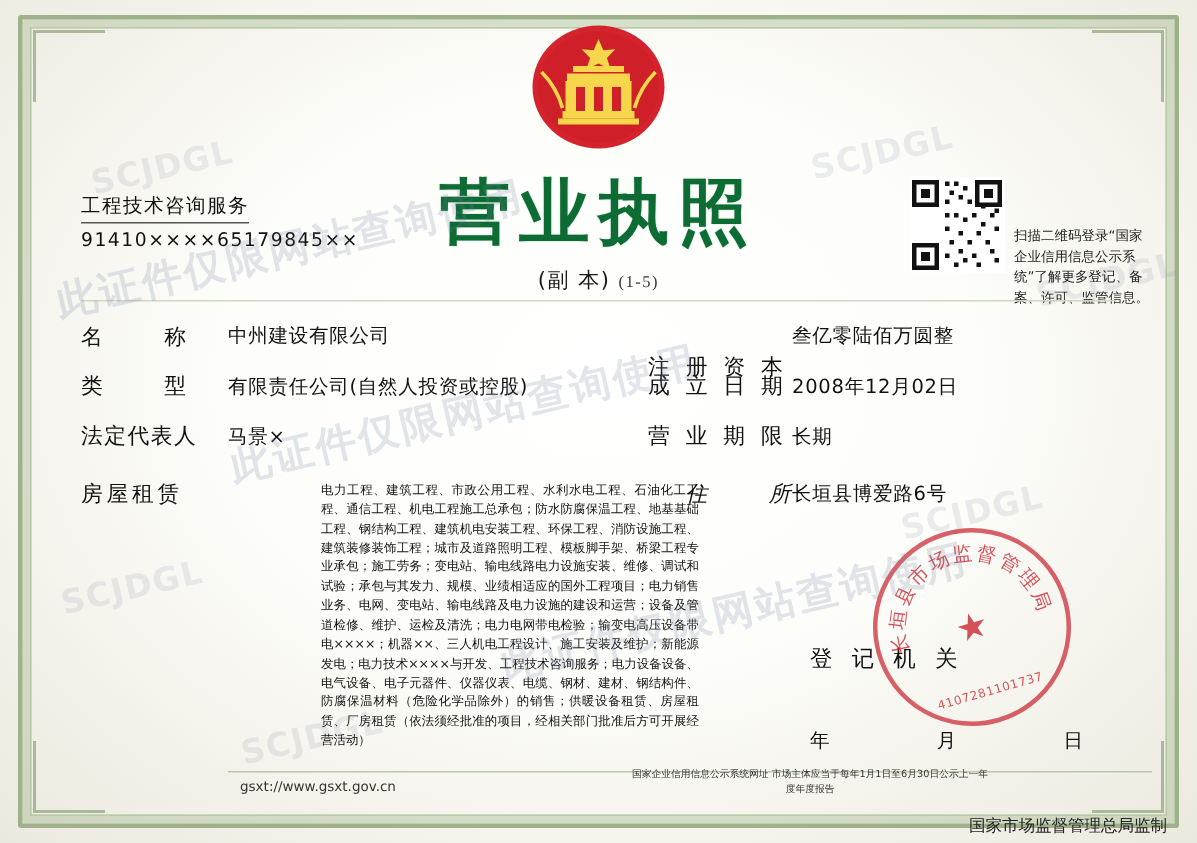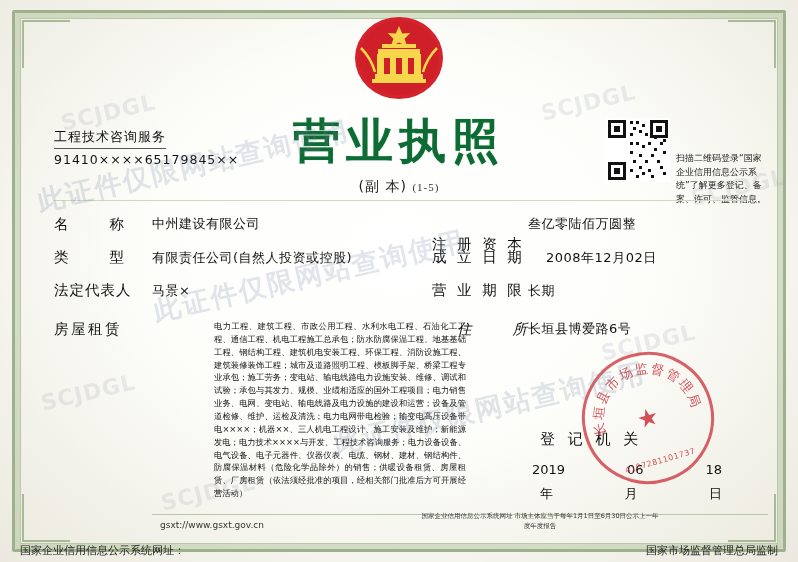--- a/index.html
+++ b/index.html
@@ -287,34 +287,29 @@
   <div class="field-label" style="left:54px;top:281px;letter-spacing:1px;">法定代表人</div>
   <div class="field-value" style="left:152px;top:282px;">马景×</div>
 
   <div class="field-label" style="left:54px;top:320px;letter-spacing:2.5px;">房屋租赁</div>
   <div class="scope-text">电力工程、建筑工程、市政公用工程、水利水电工程、石油化工工程、通信工程、机电工程施工总承包；防水防腐保温工程、地基基础工程、钢结构工程、建筑机电安装工程、环保工程、消防设施工程、建筑装修装饰工程；城市及道路照明工程、模板脚手架、桥梁工程专业承包；施工劳务；变电站、输电线路电力设施安装、维修、调试和试验；承包与其发力、规模、业绩相适应的国外工程项目；电力销售业务、电网、变电站、输电线路及电力设施的建设和运营；设备及管道检修、维护、运检及清洗；电力电网带电检验；输变电高压设备带电××××；机器××、三人机电工程设计、施工安装及维护；新能源发电；电力技术××××与开发、工程技术咨询服务；电力设备设备、电气设备、电子元器件、仪器仪表、电缆、钢材、建材、钢结构件、防腐保温材料（危险化学品除外）的销售；供暖设备租赁、房屋租赁、厂房租赁（依法须经批准的项目，经相关部门批准后方可开展经营活动）</div>
 
   <div class="field-label" style="left:432px;top:215px;letter-spacing:3px;margin-top:20px;">注 册 资 本</div>
   <div class="field-value" style="left:528px;top:215px;">叁亿零陆佰万圆整</div>
 
   <div class="field-label" style="left:432px;top:248px;letter-spacing:3px;">成 立 日 期</div>
-  <div class="field-value" style="left:528px;top:249px;margin-left:18px;">2008年12月02日</div>
+  <div class="field-value" style="left:528px;top:249px;">2008年12月02日</div>
 
   <div class="field-label" style="left:432px;top:281px;letter-spacing:3px;">营 业 期 限</div>
   <div class="field-value" style="left:528px;top:282px;">长期</div>
 
   <div class="field-label" style="left:457px;top:320px;font-style:italic;">住　　所</div>
   <div class="field-value" style="left:528px;top:320px;">长垣县博爱路6号</div>
 
   <div class="reg-organ">登 记 机 关</div>
-  <div class="date-nums">
-    <span>2019</span>
-    <span>06</span>
-    <span>18</span>
-  </div>
   <div class="date-units">
     <span>年</span>
     <span>月</span>
     <span>日</span>
   </div>
 
   <div class="seal">
     <svg class="arc" viewBox="0 0 126 126">
       <defs>
         <path id="sealArc" d="M 18,63 A 45,45 0 0 1 108,63"></path>
@@ -327,16 +322,15 @@
     <div class="code">4107281101737</div>
   </div>
 
   <div class="wm wm1">此证件仅限网站查询使用</div>
   <div class="wm wm2">此证件仅限网站查询使用</div>
   <div class="wm wm3">此证件仅限网站查询使用</div>
 
   <div class="bottom-line"></div>
   <div class="site-url">gsxt://www.gsxt.gov.cn</div>
   <div class="notice">国家企业信用信息公示系统网址  市场主体应当于每年1月1日至6月30日公示上一年度年度报告</div>
-  <div class="footer-left">国家企业信用信息公示系统网址：</div>
   <div class="footer-right">国家市场监督管理总局监制</div>
 
 </div>
 
 </body></html>

